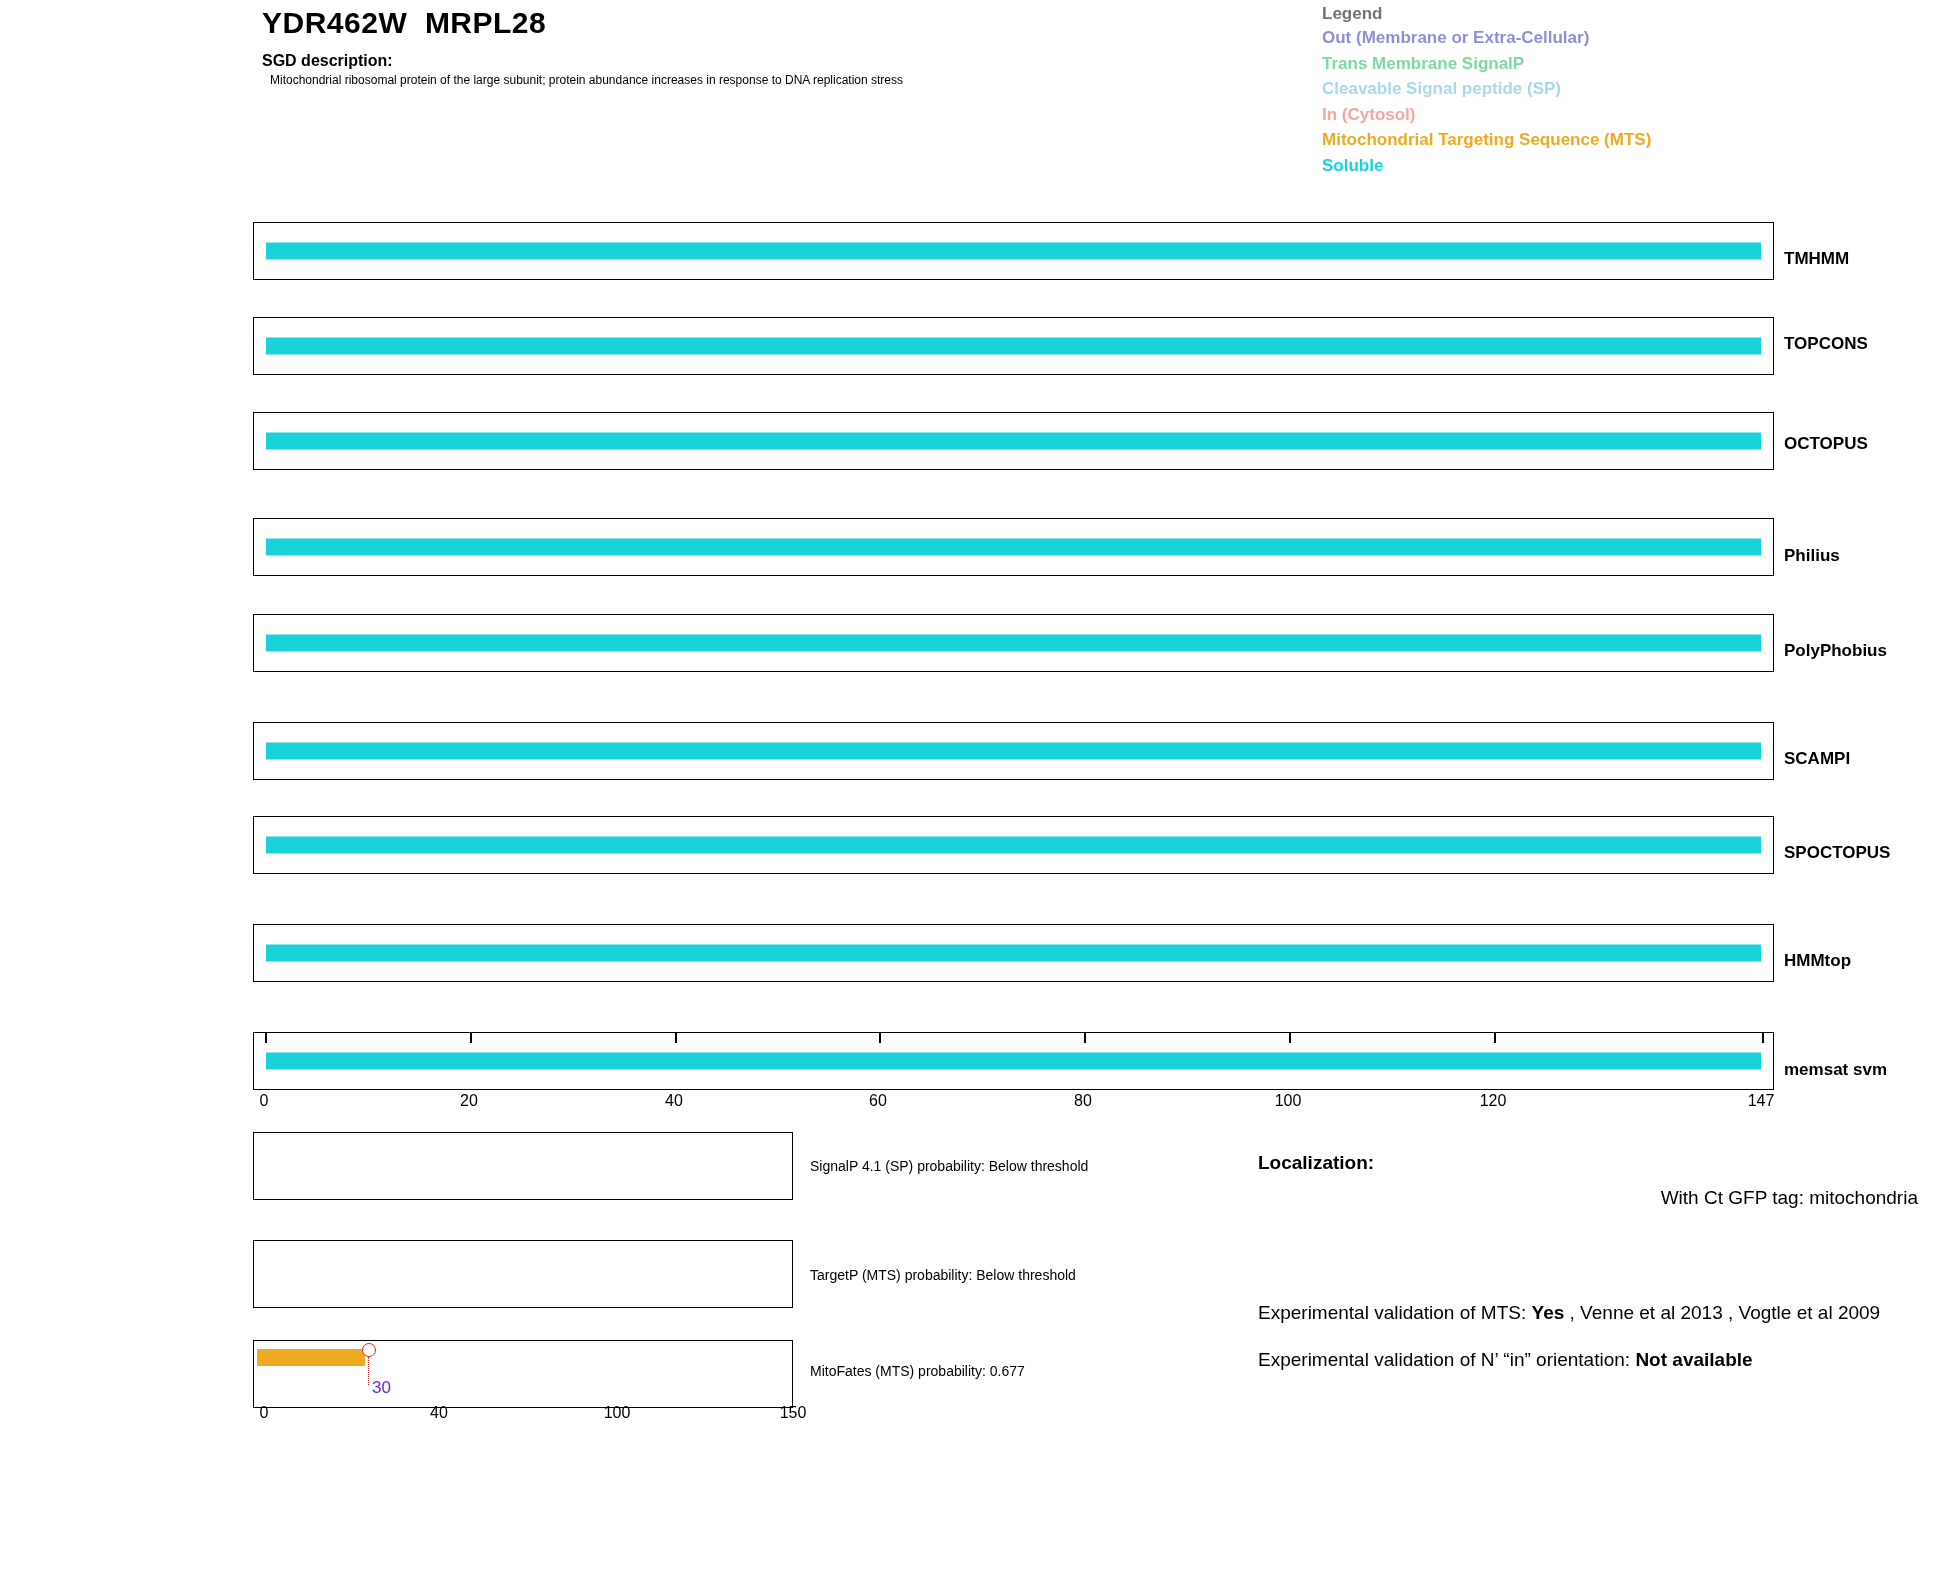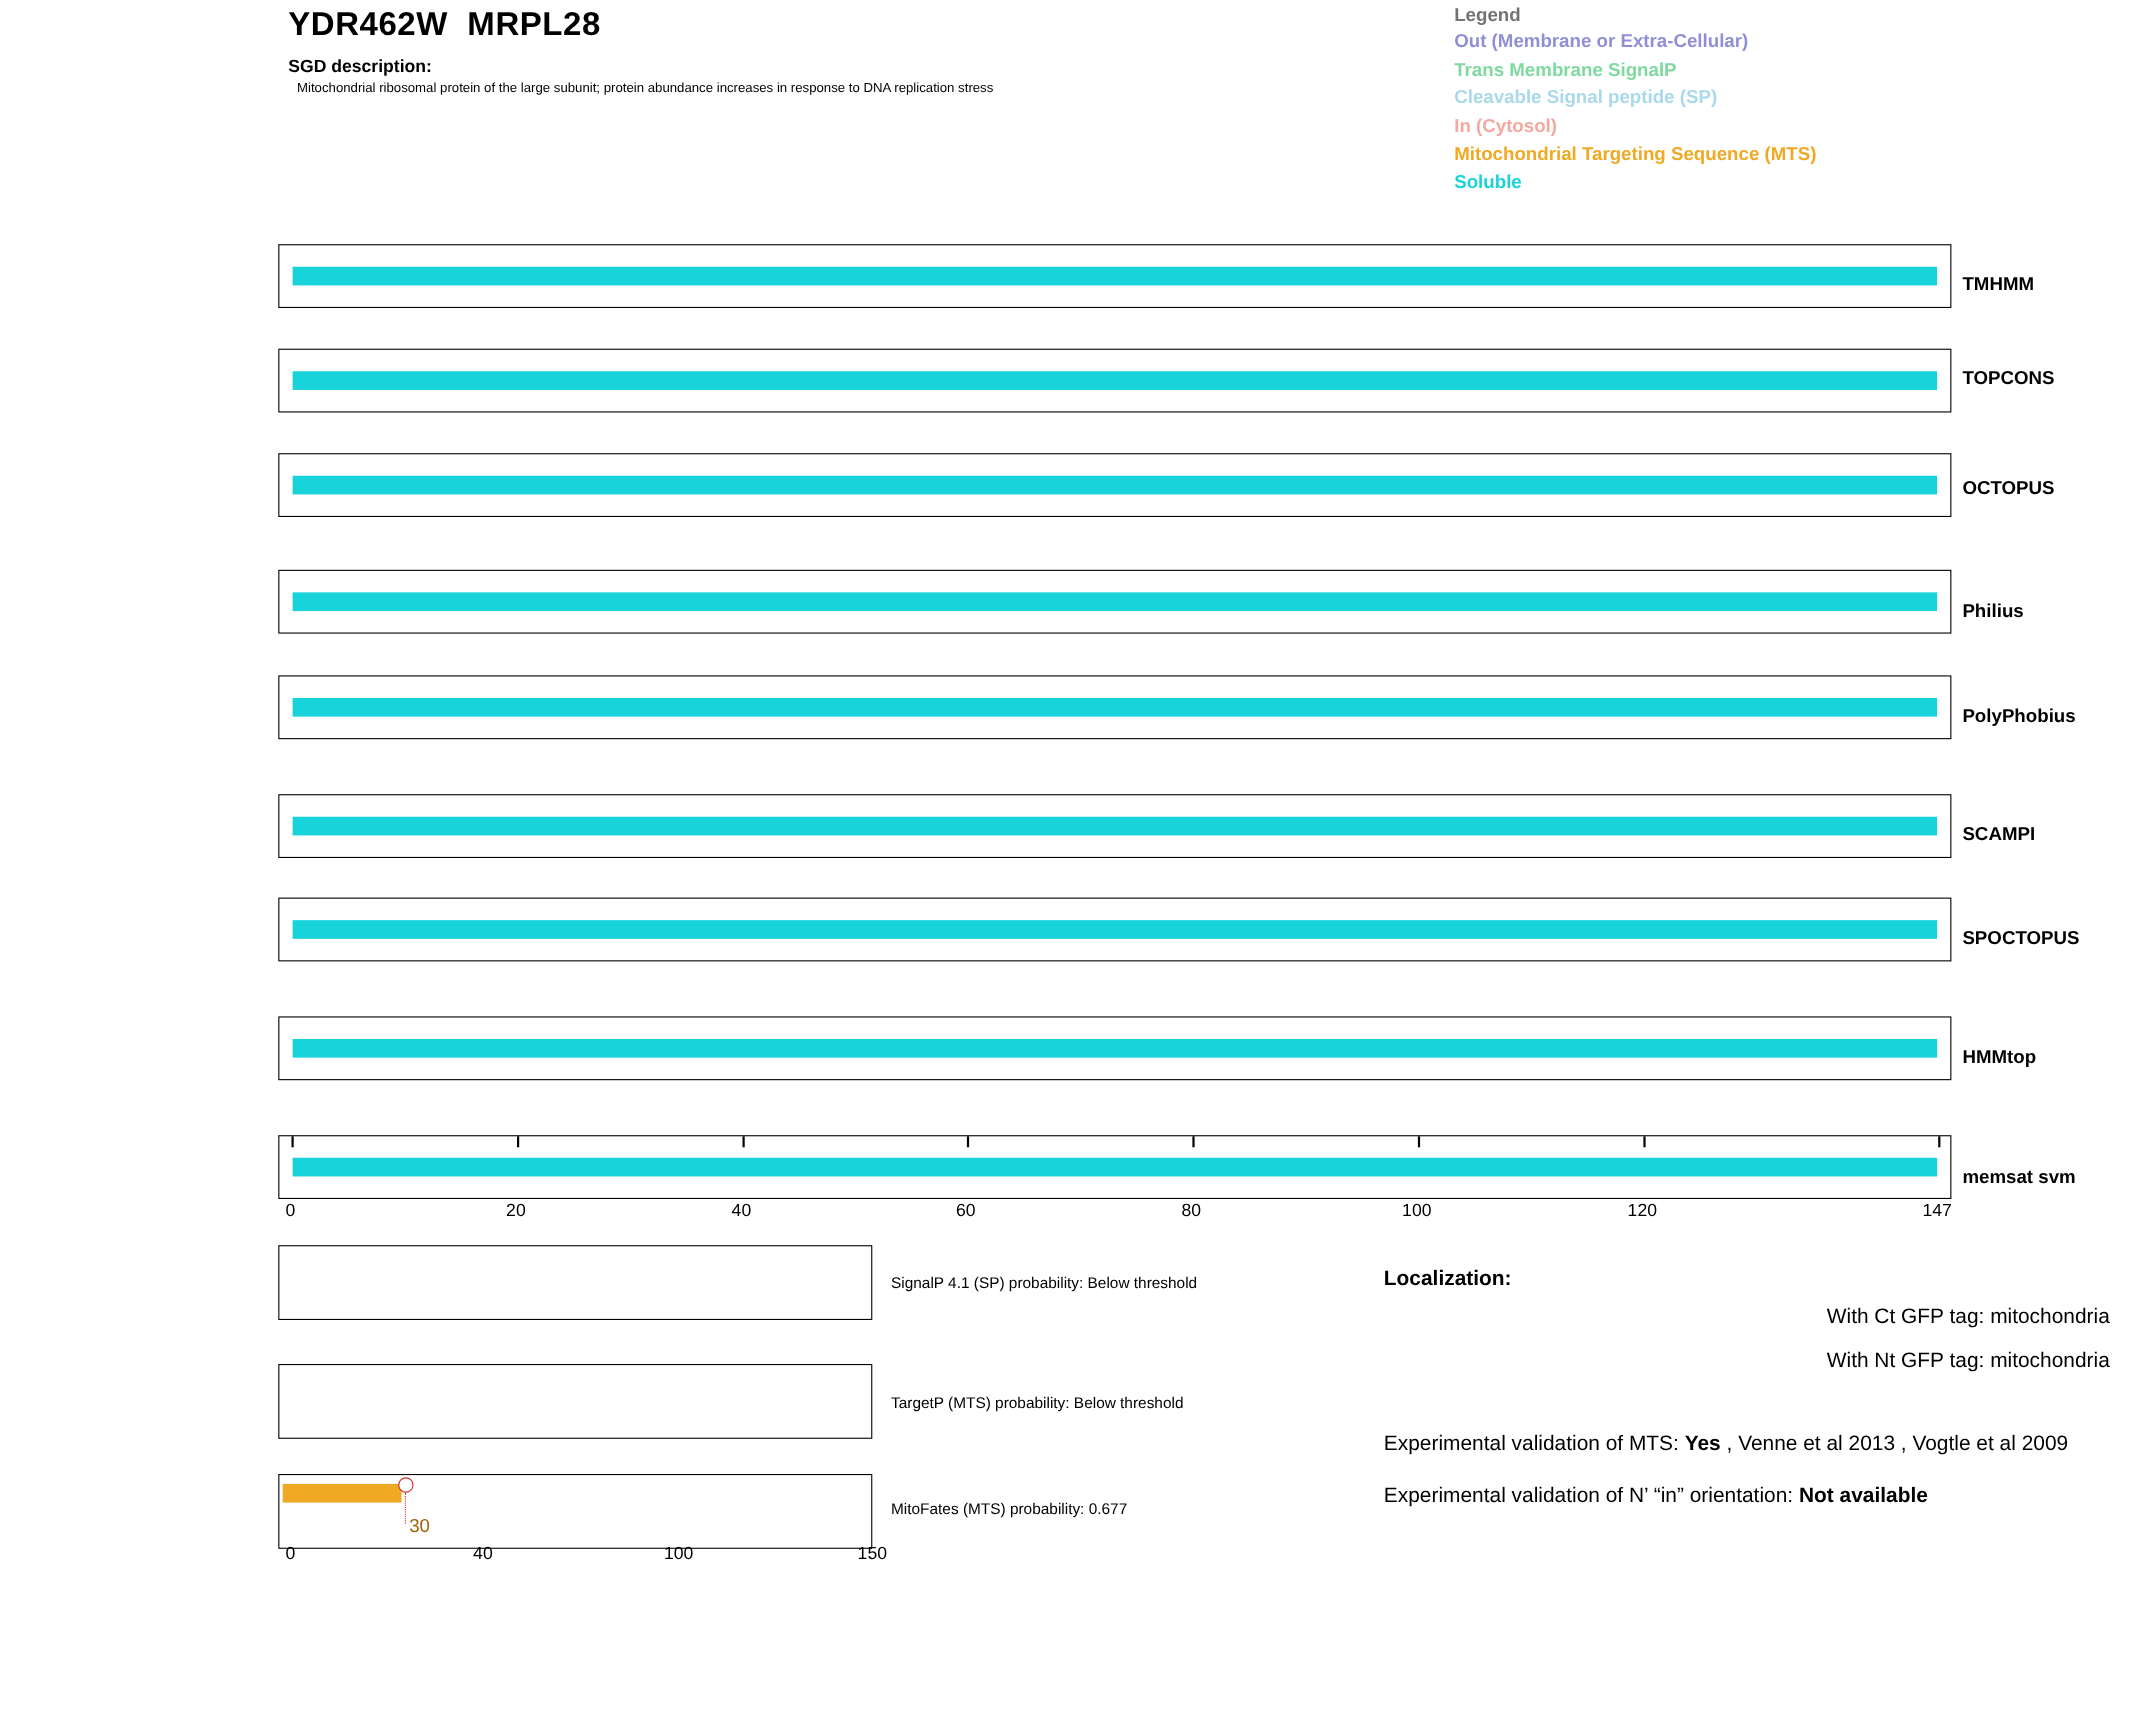--- a/index.html
+++ b/index.html
@@ -155,21 +155,21 @@
     top: 1357px;
     width: 0;
     height: 28px;
     border-left: 1.6px dotted #d22b2b;
   }
   #mitofates-30 {
     position: absolute;
     left: 372px;
     top: 1378px;
     font-size: 17px;
-    color: #a16207;
+    color: #6d28d9;
   }
 
   #mito-axis {
     position: absolute;
     left: 253px;
     top: 1404px;
     width: 540px;
     height: 26px;
   }
   #mito-axis .tick-label {
@@ -303,19 +303,18 @@
 <div id="mito-axis">
   <div class="tick-label" style="left:11px">0</div>
   <div class="tick-label" style="left:186px">40</div>
   <div class="tick-label" style="left:364px">100</div>
   <div class="tick-label" style="left:540px">150</div>
 </div>
 
 <div id="localization">
   <div class="loc-title">Localization:</div>
   <div class="loc-row">With Ct GFP tag: mitochondria</div>
-  <div class="loc-row">With Nt GFP tag: mitochondria</div>
 </div>
 
 <div id="validation">
   <div><span>Experimental validation of MTS: </span><b>Yes</b><span> , Venne et al 2013 , Vogtle et al 2009</span></div>
   <div style="margin-top:20px"><span>Experimental validation of N’ “in” orientation: </span><b>Not available</b></div>
 </div>
 
 </body></html>

